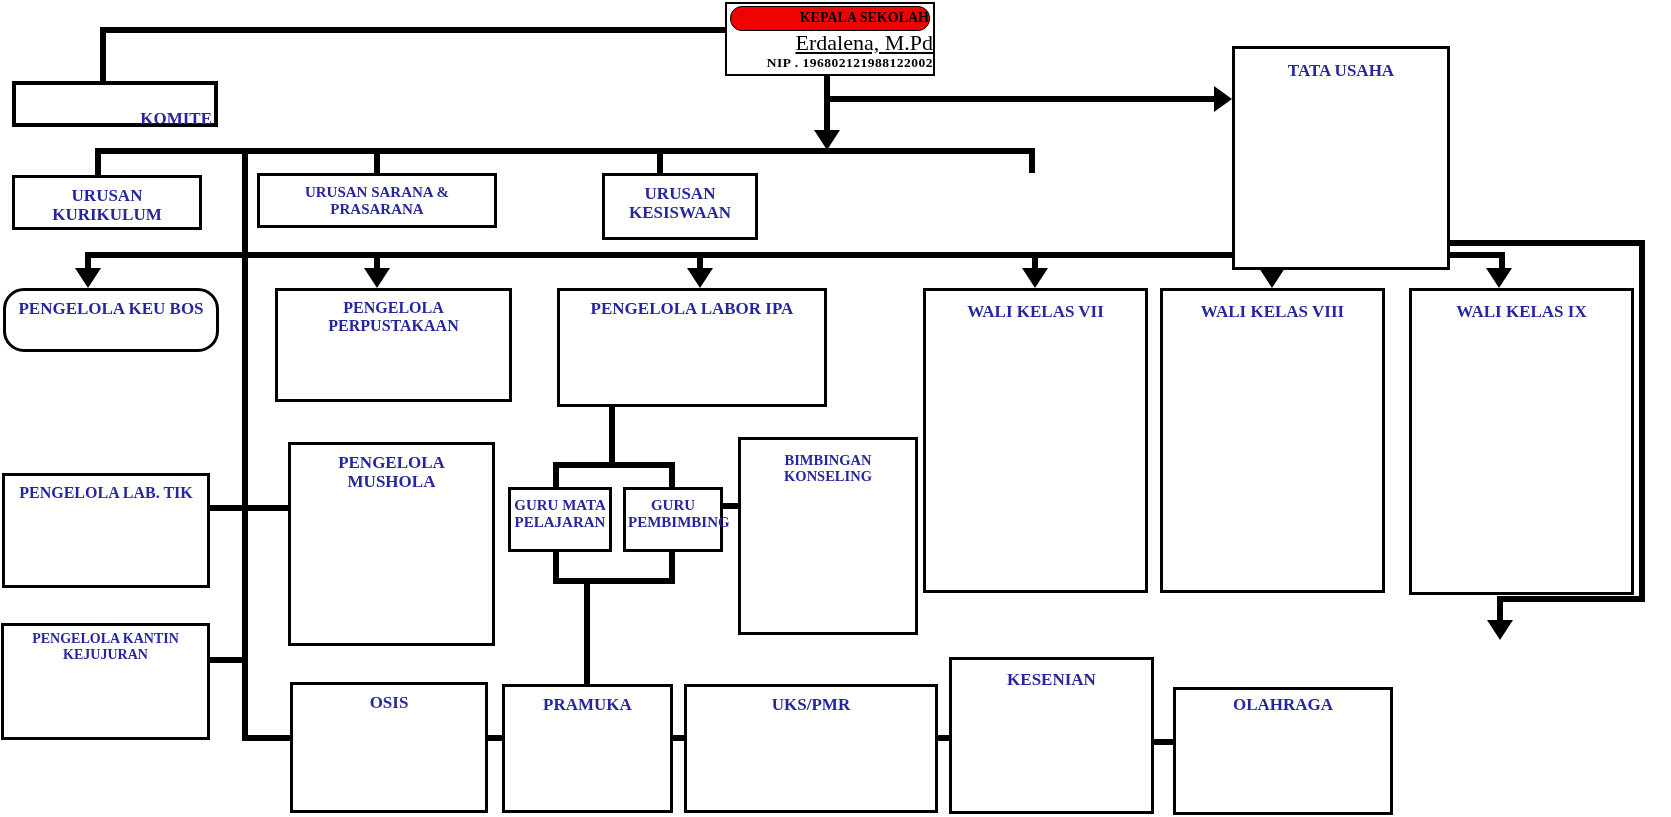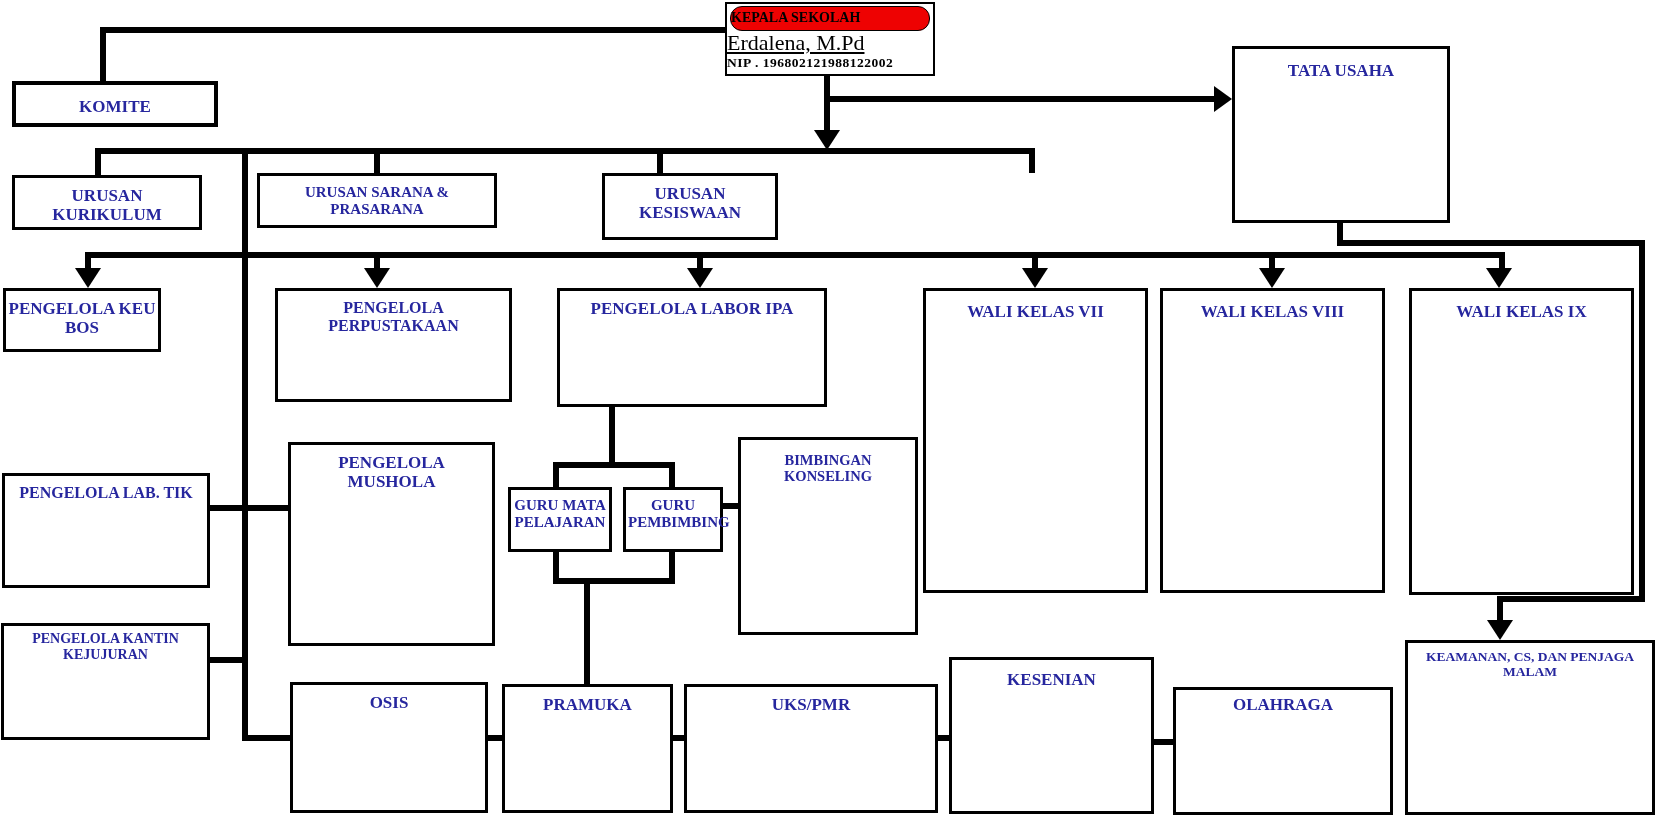--- a/index.html
+++ b/index.html
@@ -11,37 +11,37 @@
            padding:8px 2px 0 2px;letter-spacing:0px;}
   
   .line{position:absolute;background:#000;}
   .arrow-down{position:absolute;width:0;height:0;border-left:13px solid transparent;
               border-right:13px solid transparent;border-top:20px solid #000;}
   .arrow-right{position:absolute;width:0;height:0;border-top:13px solid transparent;
                border-bottom:13px solid transparent;border-left:18px solid #000;}
 
   
   .kepala{position:absolute;left:725px;top:2px;width:210px;height:74px;background:#fff;
-          border:2px solid #000;box-sizing:border-box;text-align:left;}
+          border:2px solid #000;box-sizing:border-box;text-align:right;}
   .kepala .pill{margin:2px 3px 0 3px;height:23px;border-radius:12px;background:#ee0202;
                 border:1px solid #000;color:#000;font-weight:bold;font-size:14px;line-height:22px;}
   .kepala .nm{font-size:22px;line-height:24px;text-decoration:underline;color:#000;}
   .kepala .nip{font-size:13.5px;font-weight:bold;color:#000;line-height:15px;letter-spacing:0.5px;}
 
   
   .pos-komite{left:12px;top:81px;width:206px;height:46px;border-width:4px;}
-  .pos-komite .t{padding-top:12px;}
-  .pos-tata{left:1232px;top:46px;width:218px;height:177px;}
+  .pos-komite .t{padding-top:24px;text-align:right;}
+  .pos-tata{left:1232px;top:46px;width:218px;height:224px;}
   .pos-tata .t{padding-top:12px;}
   .pos-kurikulum{left:12px;top:175px;width:190px;height:55px;}
   .pos-sarana{left:257px;top:173px;width:240px;height:55px;}
   .pos-sarana .t{font-size:15px;}
-  .pos-kesiswaan{left:602px;top:173px;width:176px;height:67px;}
+  .pos-kesiswaan{left:602px;top:173px;width:156px;height:67px;}
   .pos-humas{left:928px;top:173px;width:240px;height:57px;}
-  .pos-keubos{left:3px;top:288px;width:158px;height:64px;}
+  .pos-keubos{left:3px;top:288px;width:216px;height:64px;border-radius:21px;}
   .pos-perpus{left:275px;top:288px;width:237px;height:114px;}
   .pos-perpus .t{font-size:16px;}
   .pos-labor{left:557px;top:288px;width:270px;height:119px;}
   .pos-wali7{left:923px;top:288px;width:225px;height:305px;}
   .pos-wali7 .t,.pos-wali8 .t,.pos-wali9 .t{padding-top:11px;}
   .pos-wali8{left:1160px;top:288px;width:225px;height:305px;}
   .pos-wali9{left:1397px;top:288px;width:225px;height:307px;margin-left:12px;}
   .pos-mushola{left:288px;top:442px;width:207px;height:204px;}
   .pos-labtik{left:2px;top:473px;width:208px;height:115px;}
   .pos-labtik .t{font-size:16px;}
@@ -186,17 +186,14 @@
     </div>
   <div class="node pos-uks">
       <span class="t">UKS/PMR</span>
     </div>
   <div class="node pos-kesenian">
       <span class="t">KESENIAN</span>
     </div>
   <div class="node pos-olahraga">
       <span class="t">OLAHRAGA</span>
     </div>
-  <div class="node pos-keamanan">
-      <span class="t">KEAMANAN, CS, DAN PENJAGA MALAM</span>
-    </div>
 
 </div>
 
 </body></html>

